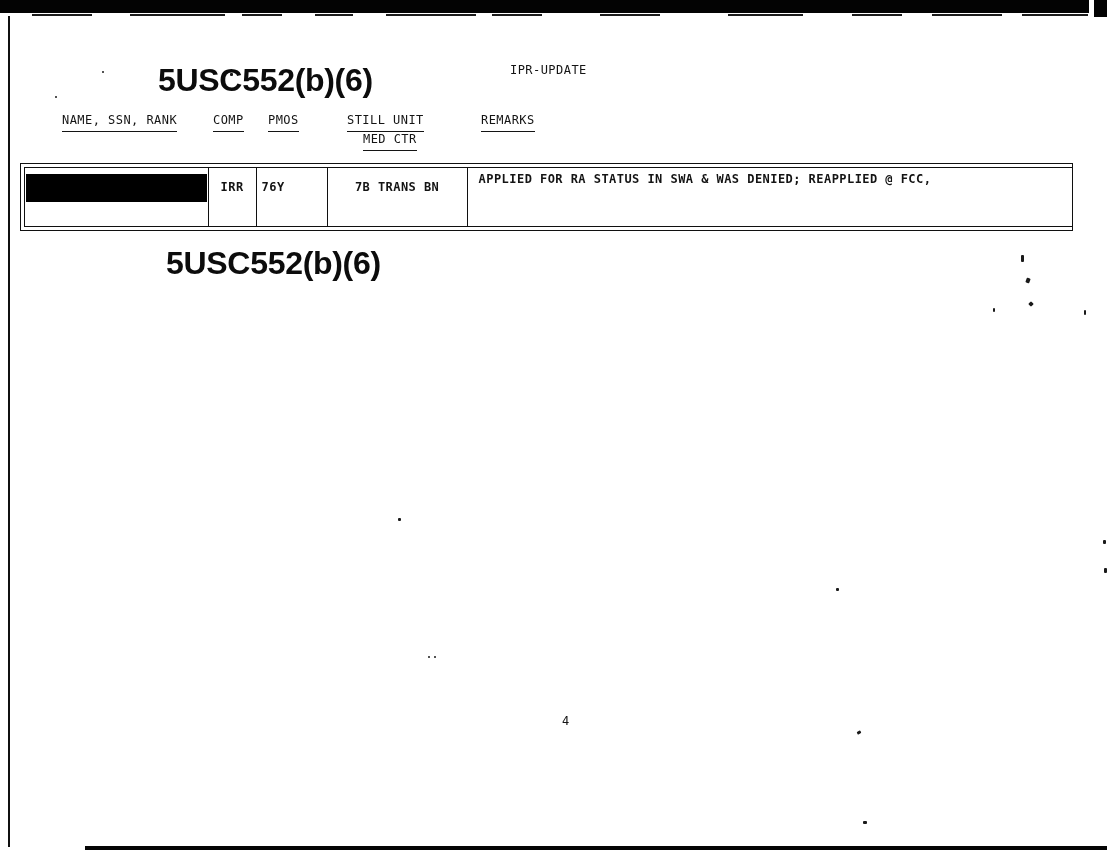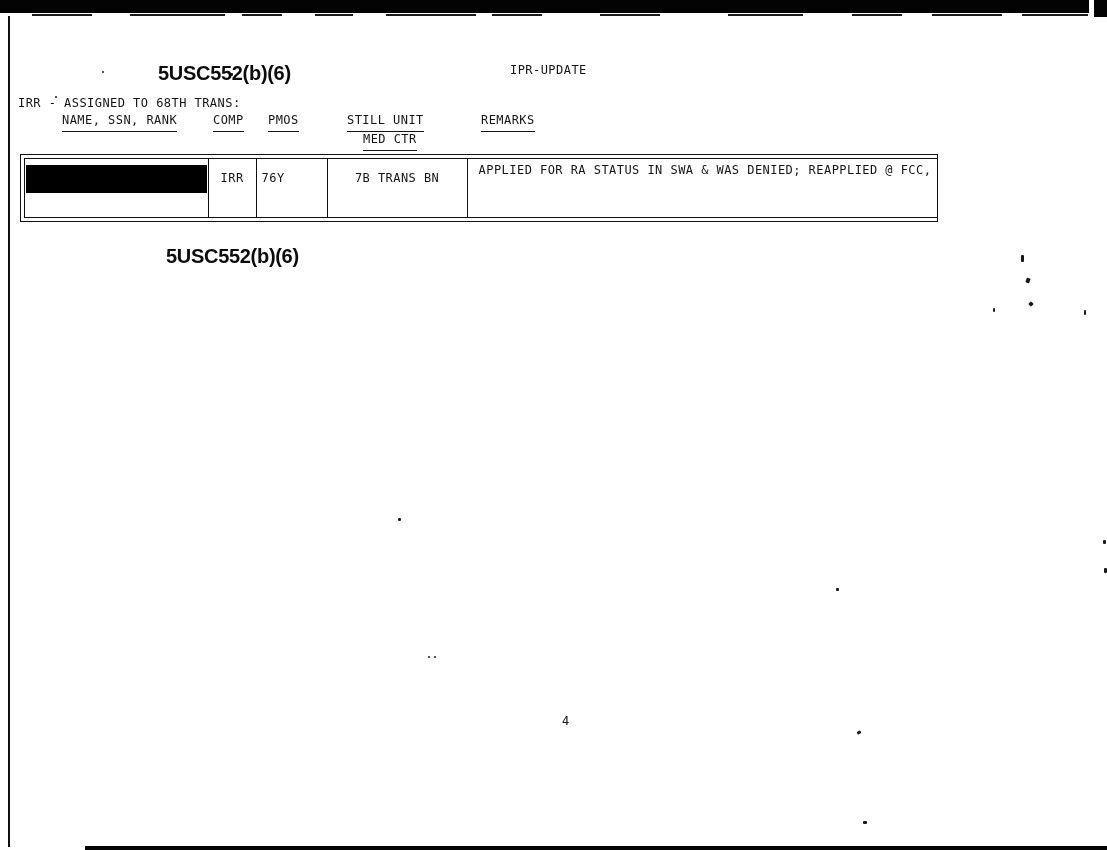--- a/index.html
+++ b/index.html
@@ -17,36 +17,37 @@
   .bar-top-r  { position:absolute; left:1094px; top:0; width:13px; height:17px; background:#030303; }
   .noise-line { position:absolute; top:14px; height:2px; background:#1c1c1c; }
   .edge-left  { position:absolute; left:8px; top:16px; width:2px; height:831px; background:#101010; }
   .bar-bottom { position:absolute; left:85px; top:846px; width:1022px; height:4px; background:#050505; }
   .speck      { position:absolute; background:#1a1a1a; border-radius:1px; }
   
   .mono16 { font-size:12px; letter-spacing:0.45px; line-height:19px; white-space:pre; }
   .stamp {
     position:absolute;
     font-family:"Liberation Sans", sans-serif;
-    font-weight:bold; font-size:20px; letter-spacing:-0.3px;
+    font-weight:bold; font-size:32px; letter-spacing:-0.3px;
     color:#0c0c0c; white-space:nowrap;
   }
   .ipr    { position:absolute; left:510px; top:61px; }
   .sect   { position:absolute; left:18px;  top:94px; }
   .hdr    { position:absolute; border-bottom:1.6px solid #141414; padding-bottom:1px; }
   .hdr-name   { left:18px;  top:111px;margin-left:44px; }
   .hdr-comp   { left:213px; top:111px; }
   .hdr-pmos   { left:268px; top:111px; }
   .hdr-lunit  { left:347px; top:111px; }
   .hdr-medctr { left:363px; top:130px; }
   .hdr-rem    { left:481px; top:111px; }
   
   .tbl-outer {
-    position:absolute; left:20px; top:154px; width:918px; height:68px;
+    position:absolute; left:20px; top:163px; width:1053px; height:68px;
     border:1.6px solid #101010;
+    font-weight:bold;
   }
   .tbl-inner {
     position:absolute; top:2.6px; bottom:2.6px; left:2.6px; right:0;
     border-top:1.6px solid #101010;
     border-bottom:1.6px solid #101010;
     border-left:1.6px solid #101010;
     display:flex; align-items:stretch;
   }
   .cell { border-right:1.4px solid #101010; }
   .cell-name    { width:184px; position:relative; }
@@ -95,21 +96,20 @@
   <div class="speck" style="left:993px;top:308px;width:2px;height:4px;"></div>
   <div class="speck" style="left:1084px;top:310px;width:2px;height:5px;"></div>
   <div class="speck" style="left:1103px;top:540px;width:3px;height:4px;"></div>
   <div class="speck" style="left:1104px;top:568px;width:3px;height:5px;"></div>
   <div class="speck" style="left:863px;top:821px;width:4px;height:3px;"></div>
 
   <div class="stamp" style="left:158px; top:62px;">5USC552(b)(6)</div>
 
   <div class="ipr mono16">IPR-UPDATE</div>
 
-  <div class="sect mono16">IRR - ASSIGNED TO 68TH TRANS:</div>
 
   <div class="hdr hdr-name mono16">NAME, SSN, RANK</div>
   <div class="hdr hdr-comp mono16">COMP</div>
   <div class="hdr hdr-pmos mono16">PMOS</div>
   <div class="hdr hdr-lunit mono16">STILL UNIT</div>
   <div class="hdr hdr-medctr mono16">MED CTR</div>
   <div class="hdr hdr-rem mono16">REMARKS</div>
 
   <div class="tbl-outer">
     <div class="tbl-inner">

